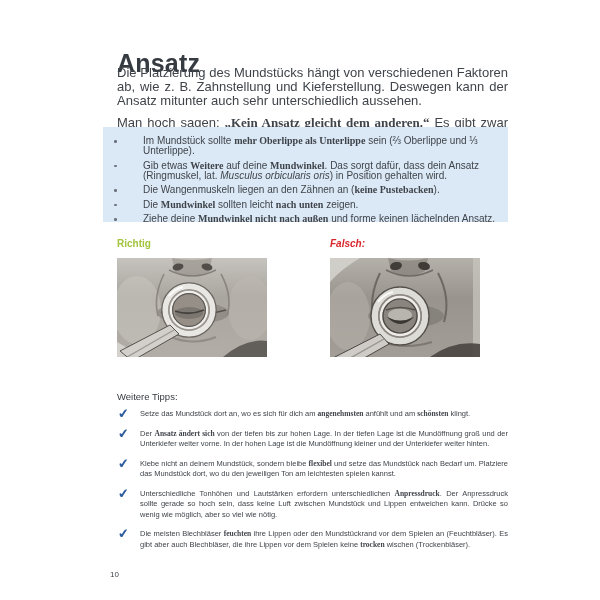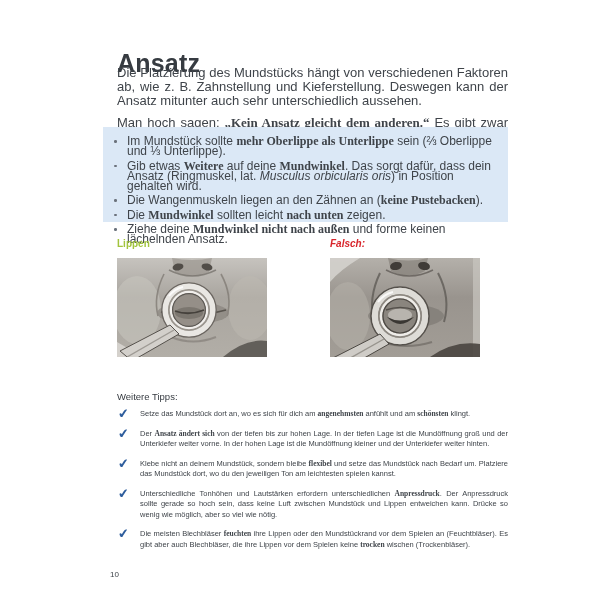--- a/index.html
+++ b/index.html
@@ -9,22 +9,22 @@
   .i{font-style:italic;}
 
   .page-title{position:absolute;left:117px;top:31px;font-size:25px;line-height:30px;
               color:var(--title);letter-spacing:0.2px;}
 
   .intro{position:absolute;left:117px;top:66px;width:391px;}
   .intro p{margin:0 0 8px 0;font-size:13px;line-height:14px;text-align:justify;}
 
   .info-box{position:absolute;left:103px;top:127px;width:405px;height:95px;
             background:var(--box_bg);box-sizing:border-box;padding:9px 12px 0 0;}
-  .box-bullet{position:relative;padding-left:24px;margin-bottom:4.5px;
-              font-size:12px;line-height:10px;text-align:left;}
+  .box-bullet{position:relative;padding-left:40px;margin-bottom:4.5px;
+              font-size:10px;line-height:10px;text-align:left;}
   .dot{position:absolute;left:11px;top:4px;width:2.5px;height:2.5px;border-radius:50%;
        background:var(--dot);}
 
   .label-correct{position:absolute;left:117px;top:238px;font-size:10px;font-weight:700;
                  color:var(--green);}
   .label-wrong{position:absolute;left:330px;top:238px;font-size:10px;font-weight:700;
                color:var(--red);font-style:italic;}
 
   .photo{position:absolute;top:258px;width:150px;height:99px;}
   .photo-left{left:117px;}
@@ -54,21 +54,21 @@
   </div>
 
   <div class="info-box">
     <div class="box-bullet"><span class="dot"></span><span><span>Im Mundstück sollte </span><span class="b">mehr Oberlippe als Unterlippe</span><span> sein (⅔ Oberlippe und ⅓ Unterlippe).</span></span></div>
     <div class="box-bullet"><span class="dot"></span><span><span>Gib etwas </span><span class="b">Weitere</span><span> auf deine </span><span class="b">Mundwinkel</span><span>. Das sorgt dafür, dass dein Ansatz (Ringmuskel, lat. </span><span class="i">Musculus orbicularis oris</span><span>) in Position gehalten wird.</span></span></div>
     <div class="box-bullet"><span class="dot"></span><span><span>Die Wangenmuskeln liegen an den Zähnen an (</span><span class="b">keine Pustebacken</span><span>).</span></span></div>
     <div class="box-bullet"><span class="dot"></span><span><span>Die </span><span class="b">Mundwinkel</span><span> sollten leicht </span><span class="b">nach unten</span><span> zeigen.</span></span></div>
     <div class="box-bullet"><span class="dot"></span><span><span>Ziehe deine </span><span class="b">Mundwinkel nicht nach außen</span><span> und forme keinen lächelnden Ansatz.</span></span></div>
   </div>
 
-  <div class="label-correct">Lippen</div>
+  <div class="label-correct">Richtig</div>
   <div class="label-wrong">Falsch:</div>
 
   <div class="photo photo-left">
     <svg viewBox="0 0 150 99">
       <defs>
         <linearGradient id="skinL" x1="0" y1="0" x2="0" y2="1">
           <stop offset="0" stop-color="#c6c3be"></stop>
           <stop offset="0.4" stop-color="#a9a59f"></stop>
           <stop offset="1" stop-color="#b2aea7"></stop>
         </linearGradient>

